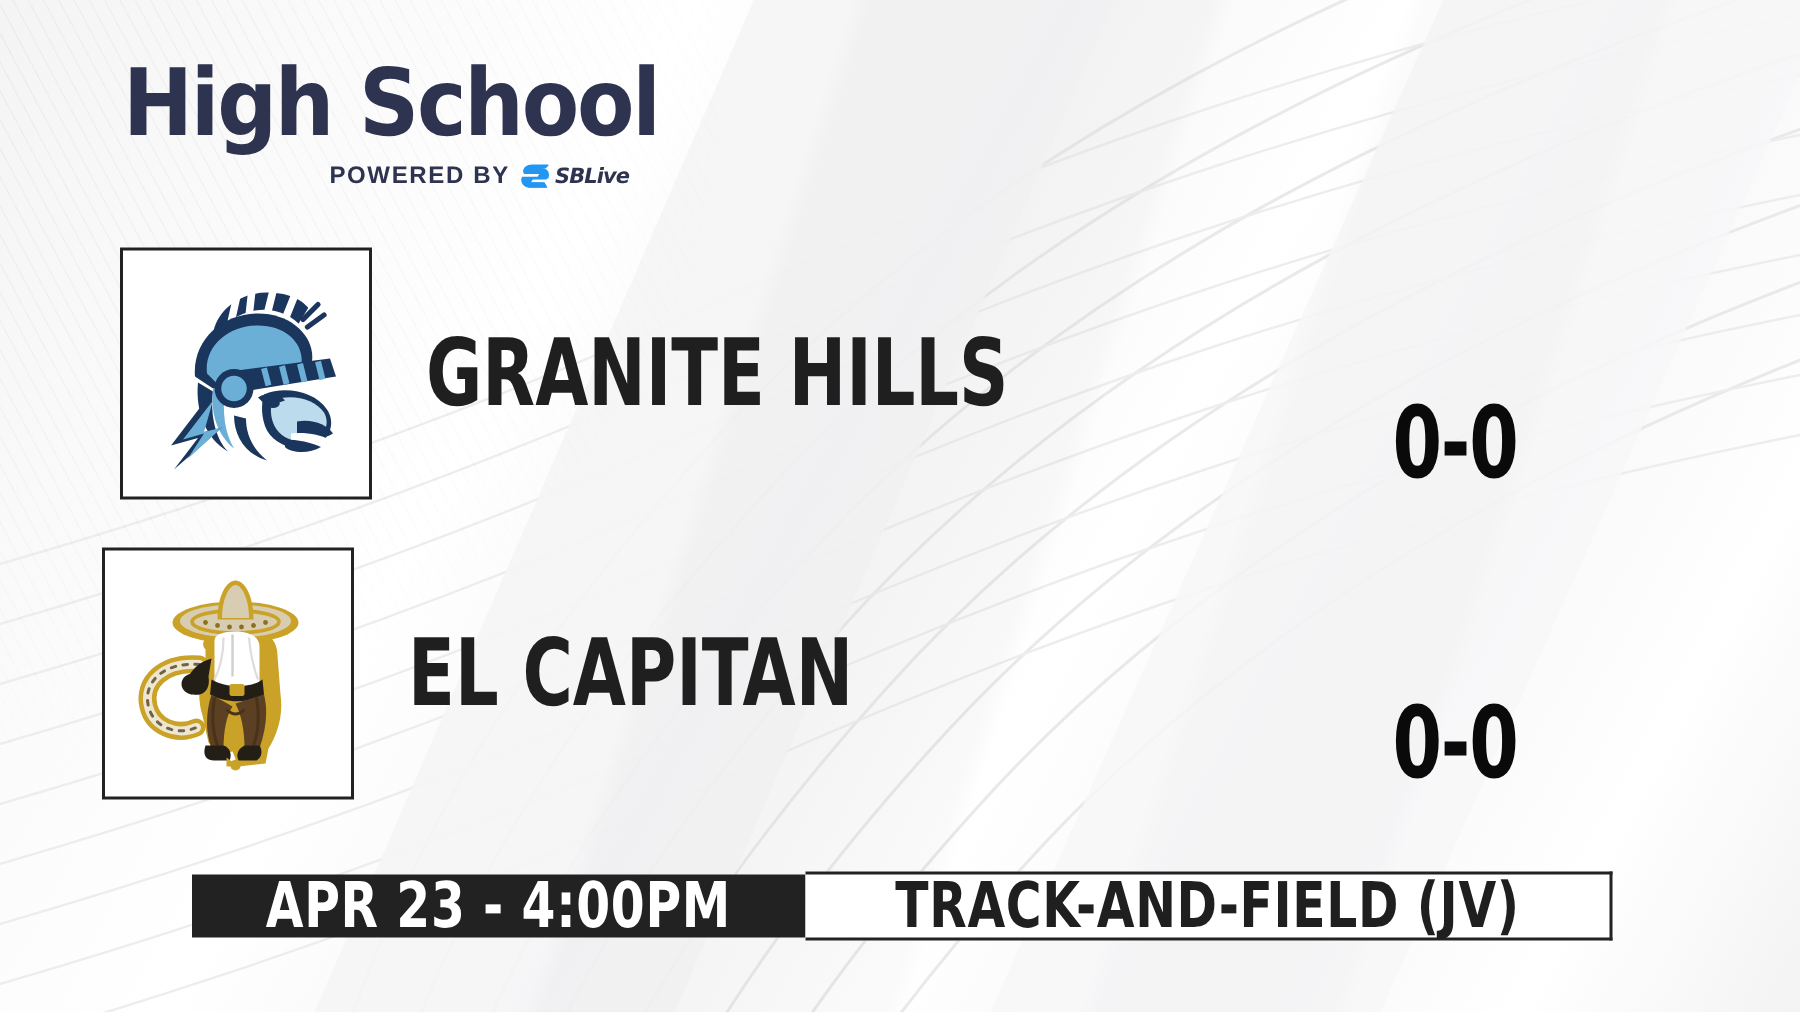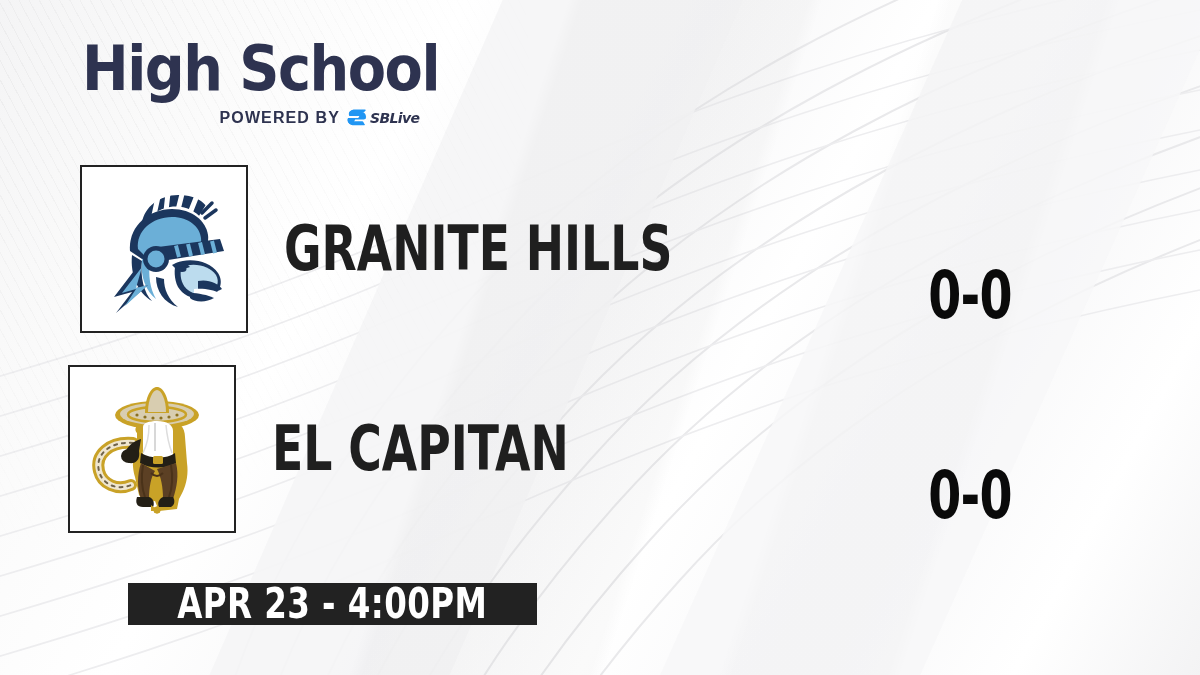--- a/index.html
+++ b/index.html
@@ -376,15 +376,18 @@
     </div>
     <div class="team-name">EL CAPITAN</div>
   </div>
 
   <div class="score score-2">0-0</div>
 
   <div class="bottom-bar">
     <div class="bar-date">
       <span class="bar-date-text">APR 23 - 4:00PM</span>
     </div>
+    <div class="bar-sport">
+      <span class="bar-sport-text">TRACK-AND-FIELD (JV)</span>
+    </div>
   </div>
 
 </div>
 
 </body></html>

